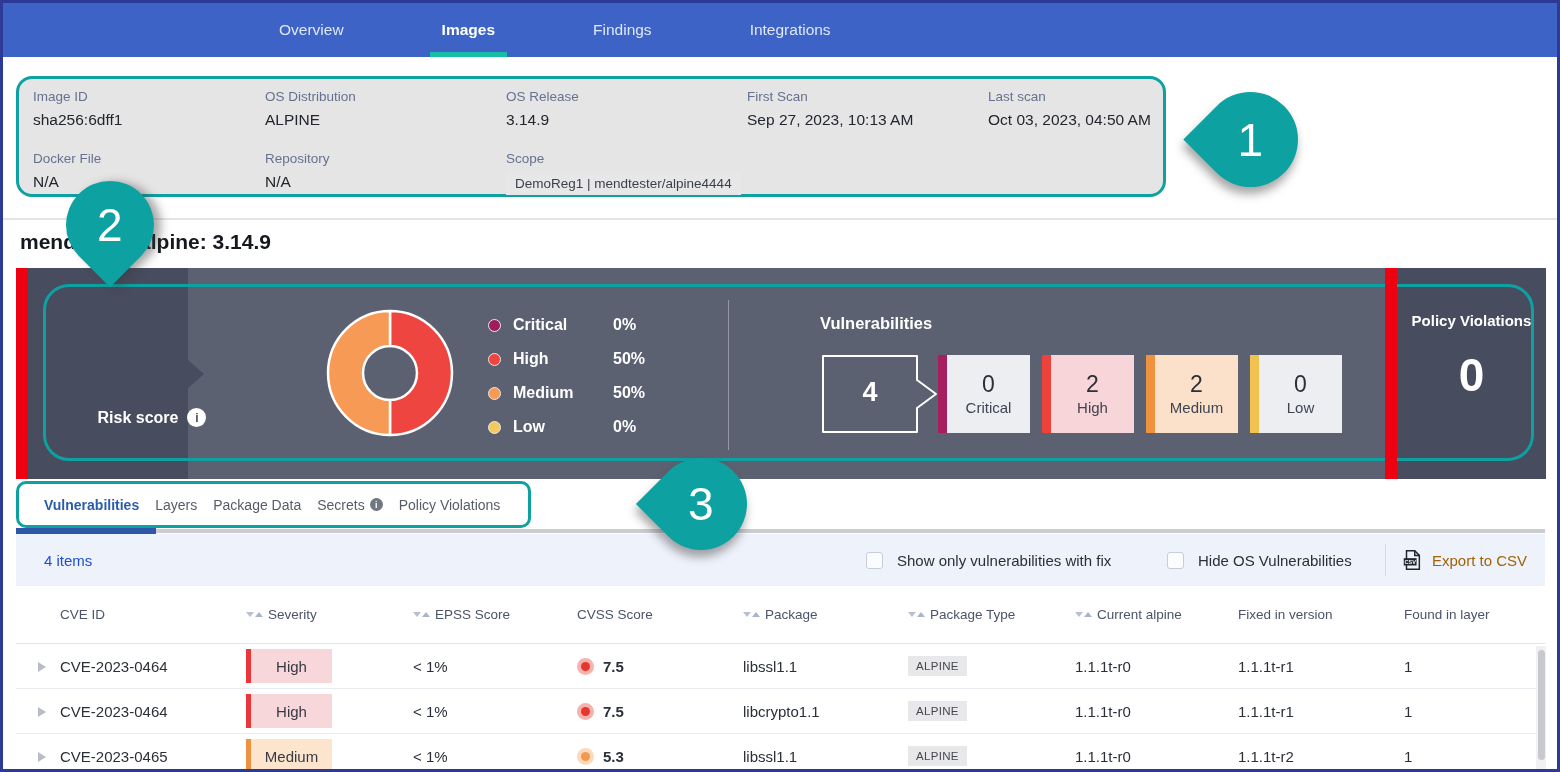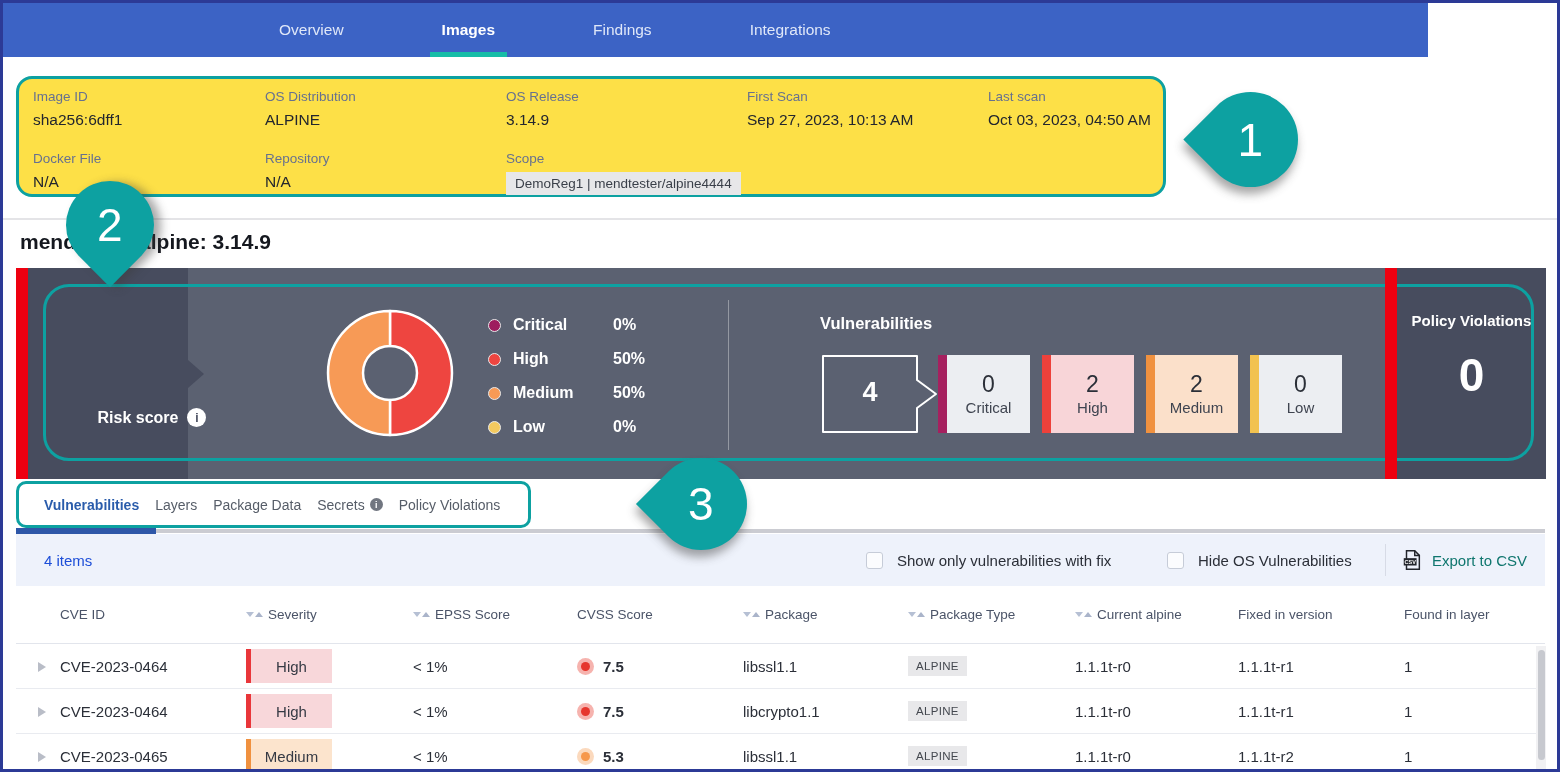--- a/index.html
+++ b/index.html
@@ -4,27 +4,27 @@
 <style>
   * { margin:0; padding:0; box-sizing:border-box; }
   html,body { width:1560px; height:772px; }
   body {
     position:relative; overflow:hidden; background:#fff;
     font-family:"Liberation Sans", sans-serif; color:#2b2f38;
   }
   .frame { position:absolute; inset:0; border:3px solid #2c3a96; pointer-events:none; z-index:100; }
 
   
-  .navbar { position:absolute; left:3px; top:3px; width:1425px; height:54px; background:#3c63c5; display:flex; padding-left:276px; gap:98px; z-index:2; }
+  .navbar { position:absolute; left:3px; top:3px; width:1554px; height:54px; background:#3c63c5; display:flex; padding-left:276px; gap:98px; z-index:2; }
   .nav-tab { position:relative; height:54px; display:flex; align-items:center; color:#dfe7f8; font-size:15.5px; cursor:pointer; }
   .nav-tab.active { color:#fff; font-weight:700; }
   .nav-tab.active::after { content:""; position:absolute; left:-12px; right:-12px; bottom:0; height:5px; background:#17bda7; }
 
   
-  .info-panel { position:absolute; left:16px; top:76px; width:1150px; height:121px; border:3px solid #0da1a1; border-radius:16px; background:#fde047; }
+  .info-panel { position:absolute; left:16px; top:76px; width:1150px; height:121px; border:3px solid #0da1a1; border-radius:16px; background:#e5e5e5; }
   .frow { position:absolute; left:0; right:0; }
   .f-r1 { top:10px; } .f-r2 { top:72px; }
   .frow div.field { position:absolute; white-space:nowrap; }
   .frow div.field:nth-of-type(1){ left:14px; }
   .frow div.field:nth-of-type(2){ left:246px; }
   .frow div.field:nth-of-type(3){ left:487px; }
   .frow div.field:nth-of-type(4){ left:728px; }
   .frow div.field:nth-of-type(5){ left:969px; }
   .f-label { font-size:13.5px; color:#67718f; }
   .f-value { font-size:15.5px; color:#23262e; margin-top:7px; }
@@ -78,21 +78,21 @@
 
   
   .filterbar { position:absolute; left:16px; top:534px; width:1529px; height:52px; background:#eef2fb; display:flex; align-items:center; }
   .items-count { position:absolute; left:28px; font-size:15px; color:#1d4ed8; }
   .chk-group { position:absolute; display:flex; align-items:center; gap:14px; }
   .chk1 { left:850px; } .chk2 { left:1151px; }
   .checkbox { width:17px; height:17px; border:1.5px solid #c6ccd8; border-radius:3px; background:#fbfcfe; cursor:pointer; }
   .chk-label { font-size:15px; color:#2b2f38; white-space:nowrap; }
   .fdivider { position:absolute; left:1369px; top:10px; width:1px; height:32px; background:#d7dbe6; }
   .export-btn { position:absolute; left:1385px; display:flex; align-items:center; gap:9px; cursor:pointer; }
-  .export-label { font-size:15px; color:#0f766e; }
+  .export-label { font-size:15px; color:#a16207; }
 
   
   .grid10 { display:grid; grid-template-columns:44px 186px 167px 164px 166px 165px 167px 163px 166px auto; align-items:center; }
   .thead { position:absolute; left:16px; top:586px; width:1529px; height:58px; border-bottom:1px solid #e2e5ec; background:#fff; }
   .th { font-size:13.5px; color:#4b5468; display:flex; align-items:center; gap:5px; white-space:nowrap;text-align:center; }
   .sort { display:inline-flex; align-items:center; gap:1px; cursor:pointer; }
   .tri { display:inline-block; width:0; height:0; }
   .tri-d { border-top:5px solid #b6c0d4; border-left:4px solid transparent; border-right:4px solid transparent; }
   .tri-u { border-bottom:5px solid #aab4ca; border-left:4px solid transparent; border-right:4px solid transparent; }
   .tbody { position:absolute; left:16px; top:644px; width:1529px; }

